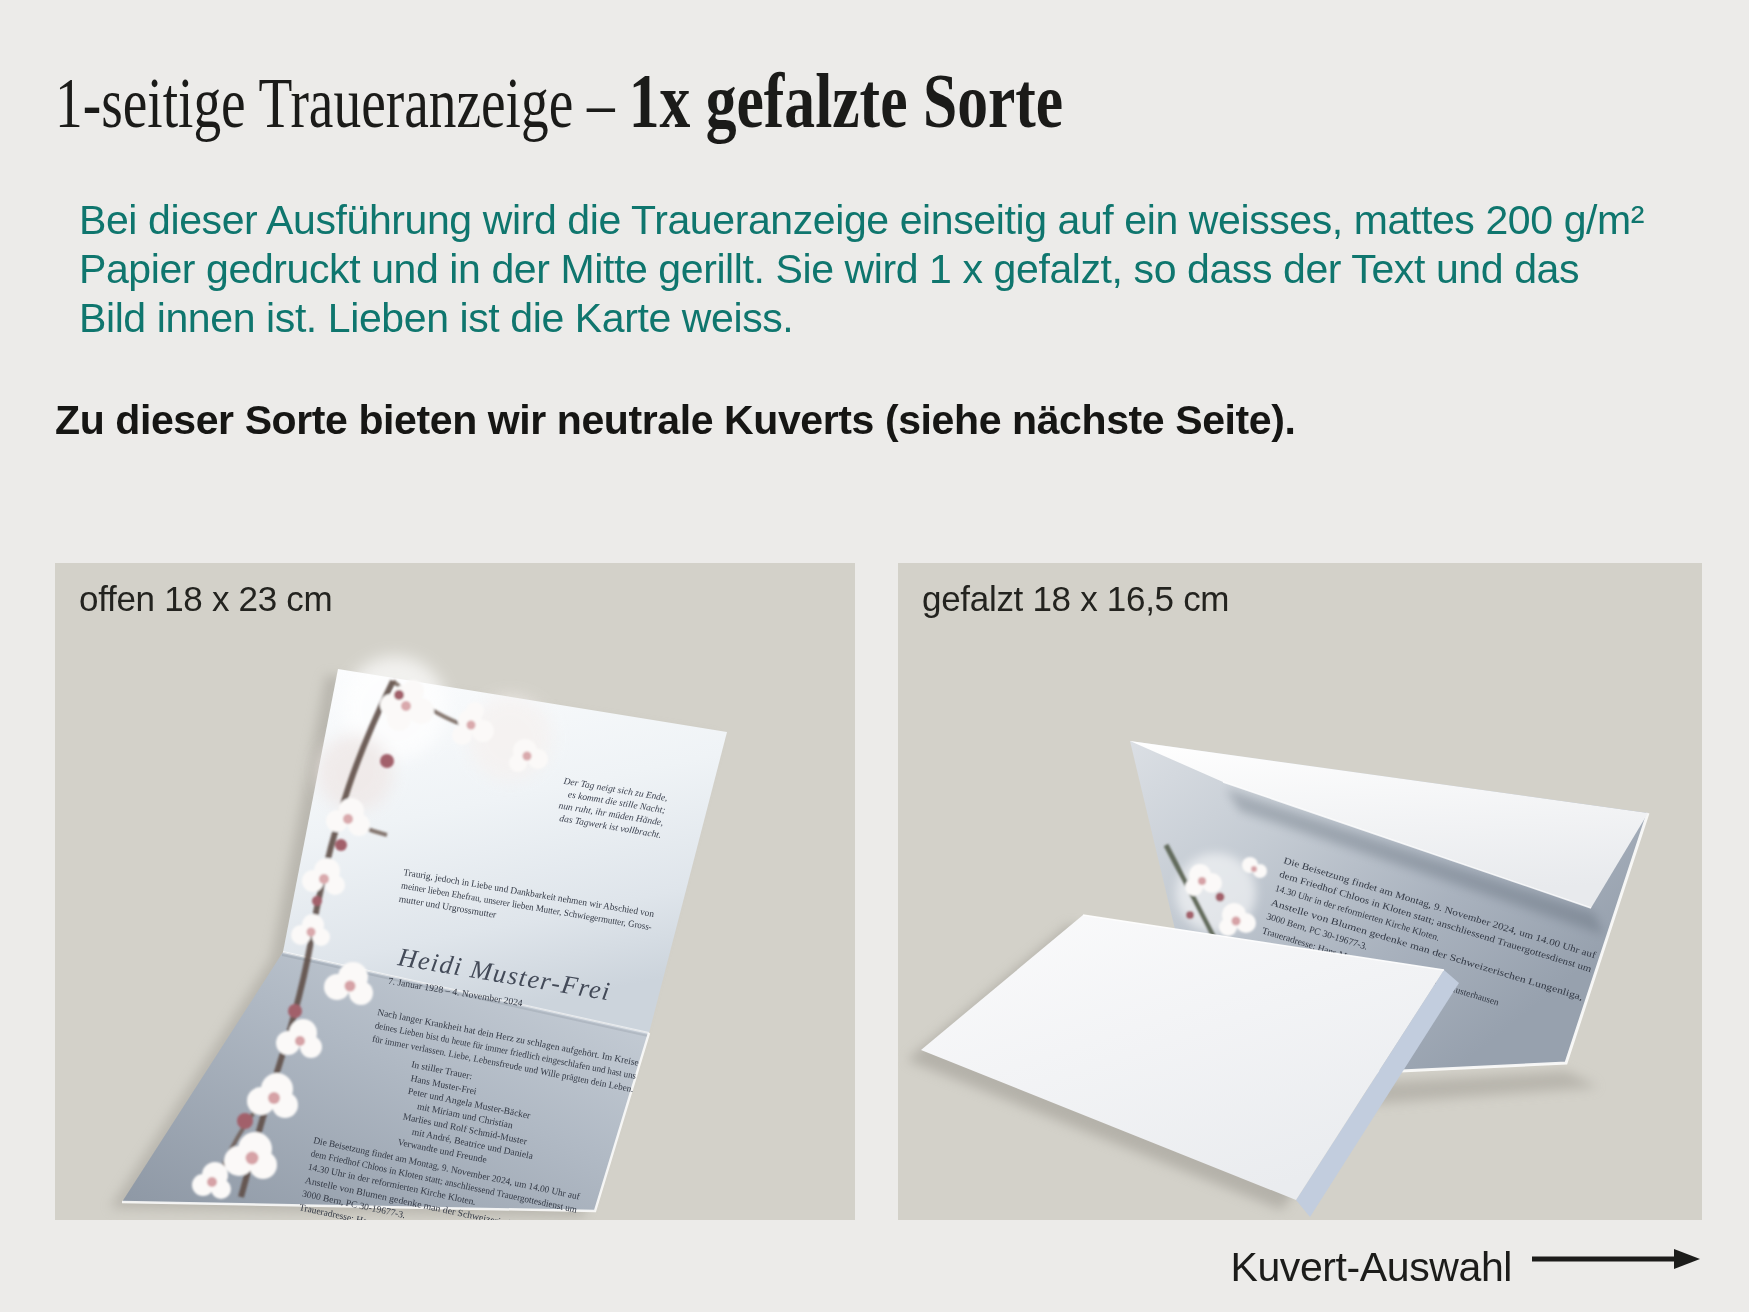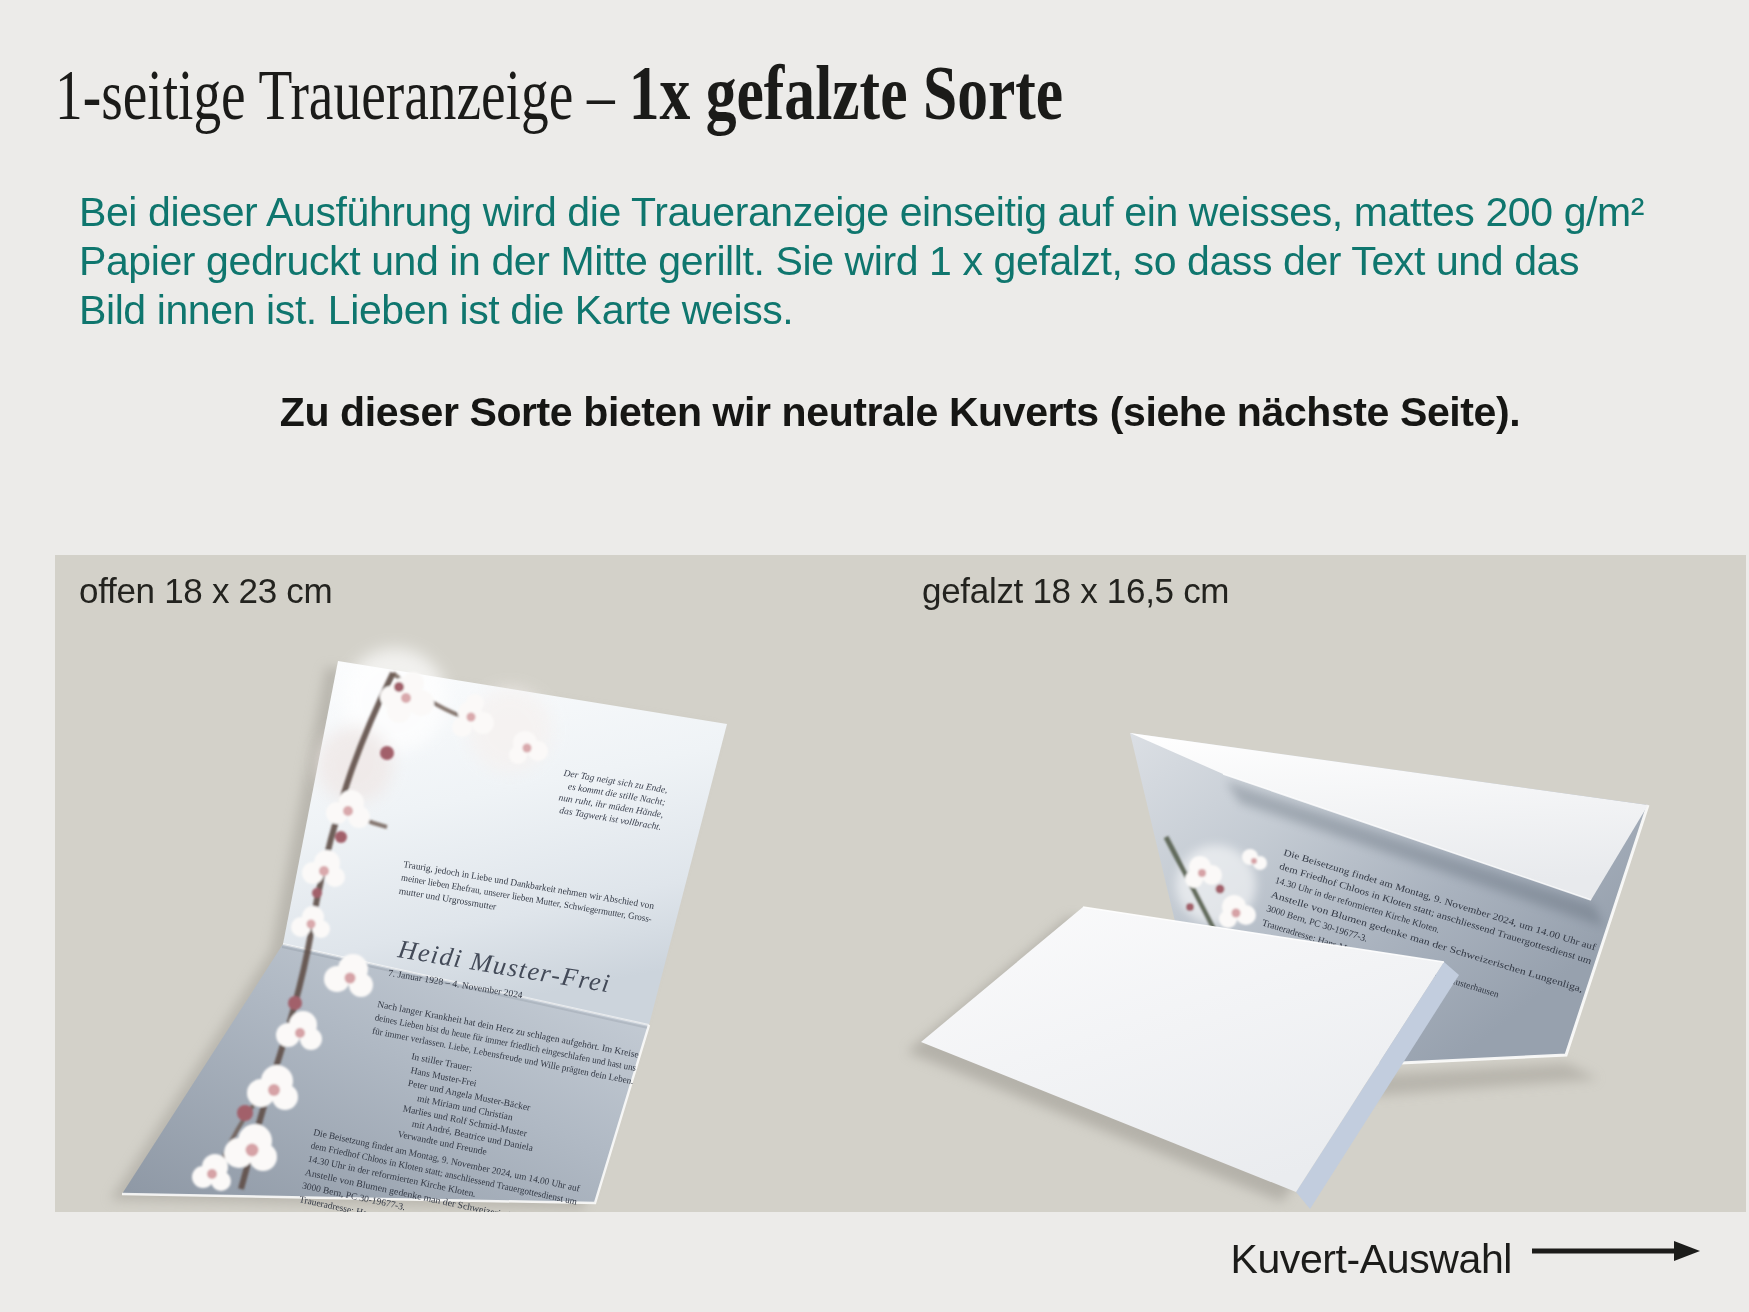--- a/index.html
+++ b/index.html
@@ -3,21 +3,21 @@
 <meta charset="utf-8">
 <style>
   html,body{margin:0;padding:0;}
   body{
     width:1749px;height:1312px;overflow:hidden;
     background:#ecebe9;
     font-family:"Liberation Sans","DejaVu Sans",sans-serif;
     color:#1c1c1a;
     position:relative;
   }
-  .canvas{position:absolute;left:0;top:0;width:1749px;height:1091px;}
+  .canvas{position:absolute;left:0;top:8px;width:1749px;height:1091px;}
 
   
   .headline{
     position:absolute;left:55px;top:48px;margin:0;white-space:nowrap;
     font-family:"Liberation Serif","DejaVu Serif",serif;
     transform:scaleX(0.78);transform-origin:left center;
     color:#1b1b19;letter-spacing:0;
   }
   .headline .t-reg{font-size:71px;font-weight:500;}
   .headline .t-bold{font-size:79px;font-weight:800;}
@@ -25,26 +25,25 @@
   
   .intro{
     position:absolute;left:55px;top:188px;width:1690px;
     font-size:41px;line-height:49px;letter-spacing:-0.4px;color:#0f766e;margin-left:24px;
   }
   .intro .line{display:block;white-space:nowrap;}
   .note{
     position:absolute;left:55px;top:388px;width:1690px;
     font-size:41px;line-height:49px;font-weight:700;letter-spacing:-0.4px;color:#161614;
     white-space:nowrap;
-    text-align:center;
   }
 
   
   .panel{
-    position:absolute;top:555px;height:657px;background:#d3d1c9;padding-left:44px;
+    position:absolute;top:555px;height:657px;background:#d3d1c9;
   }
   .panel.open{left:55px;width:800px;}
   .panel.folded{left:898px;width:804px;}
   .panel .caption{
     position:absolute;left:24px;top:16px;font-size:35px;color:#23231f;
     letter-spacing:-0.3px;white-space:nowrap;z-index:3;
   }
   .panel svg{position:absolute;left:0;top:0;}
 
   .card-text{font-family:"Liberation Serif","DejaVu Serif",serif;fill:#333945;}

